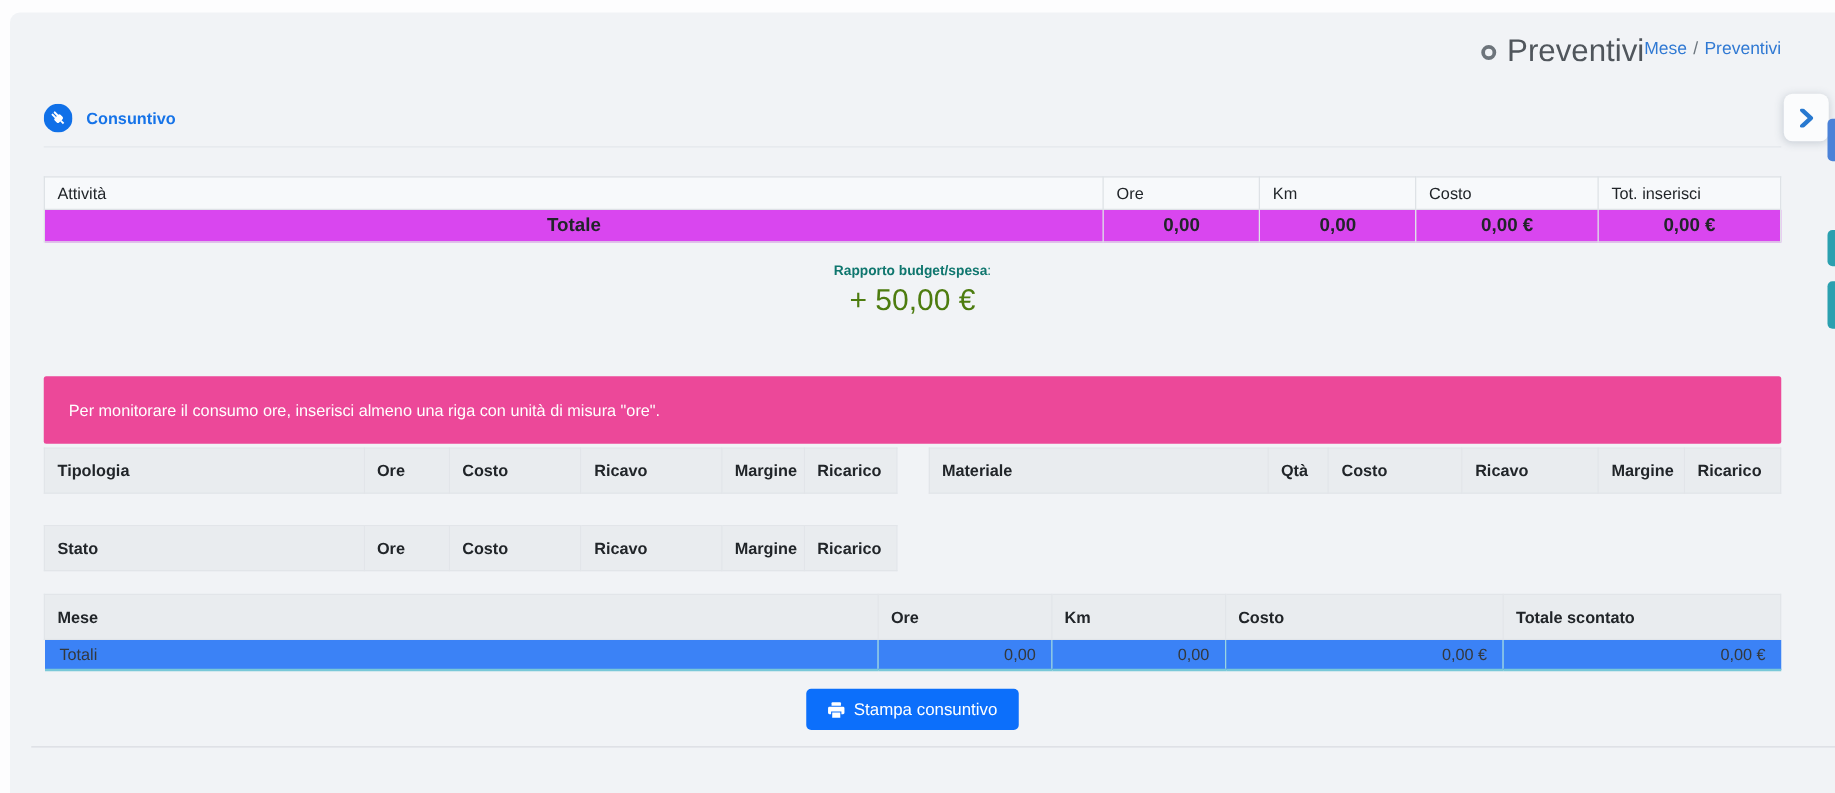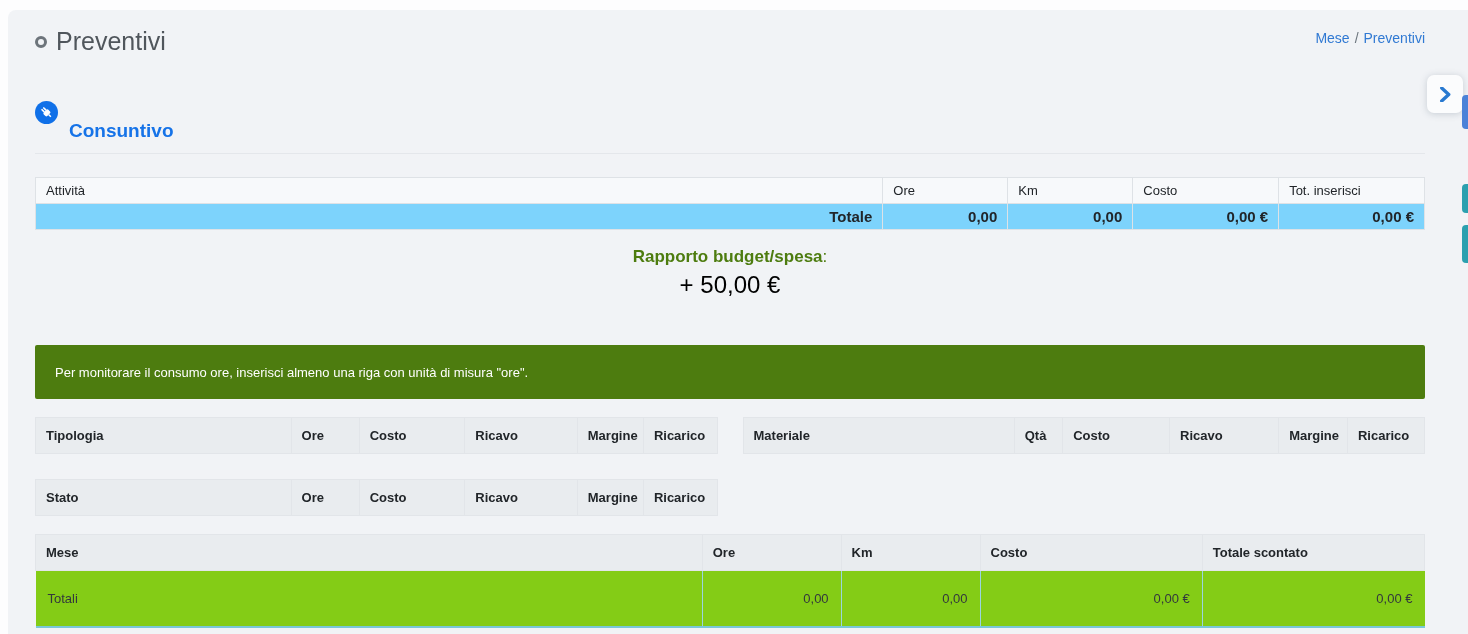--- a/index.html
+++ b/index.html
@@ -5,61 +5,61 @@
   * { margin:0; padding:0; box-sizing:border-box; }
   html,body { width:1468px; height:634px; overflow:hidden; background:#fdfdfe;
               font-family:"Liberation Sans", sans-serif; }
 
   .panel { position:absolute; left:8px; top:10px; right:0; bottom:-20px;
            background:#f1f3f6; border-top-left-radius:8px; }
 
   .content { margin:0 43px 0 27px; }
 
   
-  .page-header { display:flex; justify-content:space-between; align-items:flex-start;
+  .page-header { display:flex; justify-content:flex-end; align-items:flex-start;
                  padding-top:17px; }
   .title-wrap { display:flex; align-items:center; gap:9px; }
   .ring-icon { width:12px; height:12px; border:3px solid #6d747b; border-radius:50%;
                display:inline-block; }
   .page-title { font-size:25px; color:#50565c; font-weight:400; }
   .breadcrumb { font-size:14px; padding-top:3px; }
   .breadcrumb a { color:#3079d3; text-decoration:none; cursor:pointer; }
   .crumb-sep { color:#6c757d; margin:0 5px; }
 
   
   .section-head { display:flex; align-items:center; gap:11px; margin-top:27px; }
-  .section-title { font-size:19px; font-weight:700; color:#1673e8;margin-top:37px; }
+  .section-title { font-size:13px; font-weight:700; color:#1673e8; }
   .hr1 { border:none; border-top:1px solid #e4e7eb; margin-top:11px; }
 
   
   table { width:100%; border-collapse:collapse; table-layout:fixed; }
   th, td { font-size:13px; color:#212529; text-align:left; }
 
   .summary { margin-top:23px;border-radius:25px; }
   .summary th { background:#f7f9fb; border:1px solid #dee2e6; font-weight:400;
                 padding:5px 10px; }
-  .summary td { background:#7dd3fc; border:1px solid #dee2e6; padding:4px 10px;
-                font-size:15px; font-weight:700; text-align:right; }
+  .summary td { background:#d946ef; border:1px solid #dee2e6; padding:4px 10px;
+                font-size:15px; font-weight:700; text-align:center; }
 
   .budget { text-align:center; margin-top:17px; }
-  .budget-line1 { font-size:17px; color:#4d7c0f; }
+  .budget-line1 { font-size:11px; color:#0f766e; }
   .budget-line1 .b { font-weight:700; }
   .budget-value { font-size:24px; margin-top:4px; }
 
   .alert { margin-top:46px; height:54px; display:flex; align-items:center;
            padding:0 20px; border-radius:2px; color:#fff; font-size:13px; }
 
-  .grid { margin-top:18px; display:grid; grid-template-columns:1fr 1fr;
+  .grid { margin-top:3px; display:grid; grid-template-columns:1fr 1fr;
           column-gap:16px; row-gap:18px;gap:25px; }
   .gray th { background:#e9ecef; font-weight:700; padding:10px 10px;
              border:1px solid #e2e5e9; border-left:1px solid #d8dcdf; }
   .gray th:first-child { border-left:1px solid #e2e5e9; }
 
   .monthly { margin-top:18px; }
-  .monthly td { background:#84cc16; padding:20px 12px; color:#33383d;
+  .monthly td { background:#3b82f6; padding:4px 12px; color:#33383d;
                 border-left:1px solid #9ad5e0; border-bottom:2px solid #79c8d8; }
   .monthly td:first-child { border-left:none; }
   .monthly td.num { text-align:right; }
 
   
   .btn-row { margin-top:14px; text-align:center; }
   .btn-primary { display:inline-flex; align-items:center; gap:7px; border:none;
                  color:#fff; font-size:13.5px; font-family:inherit;
                  padding:9px 17px; border-radius:4px; cursor:pointer; }
   .hr2 { border:none; border-top:1px solid #d9dce1; margin:13px -43px 0 -10px; }
@@ -126,24 +126,24 @@
         <td>0,00 €</td>
         <td>0,00 €</td>
       </tr>
     </tbody>
       </table>
 
     <div class="budget">
       <div class="budget-line1">
         <span class="b">Rapporto budget/spesa</span><span>:</span>
       </div>
-      <div class="budget-value" style="color:#000000">+ 50,00 €</div>
-    </div>
-
-    <div class="alert" style="background:#4d7c0f">
+      <div class="budget-value" style="color:#4d7c0f">+ 50,00 €</div>
+    </div>
+
+    <div class="alert" style="background:#ec4899">
       <span>Per monitorare il consumo ore, inserisci almeno una riga con unità di misura "ore".</span>
     </div>
 
     <div class="grid">
 
       <table class="gray">
         <colgroup>
             <col style="width:37.5%">
             <col style="width:10%">
             <col style="width:15.5%">

